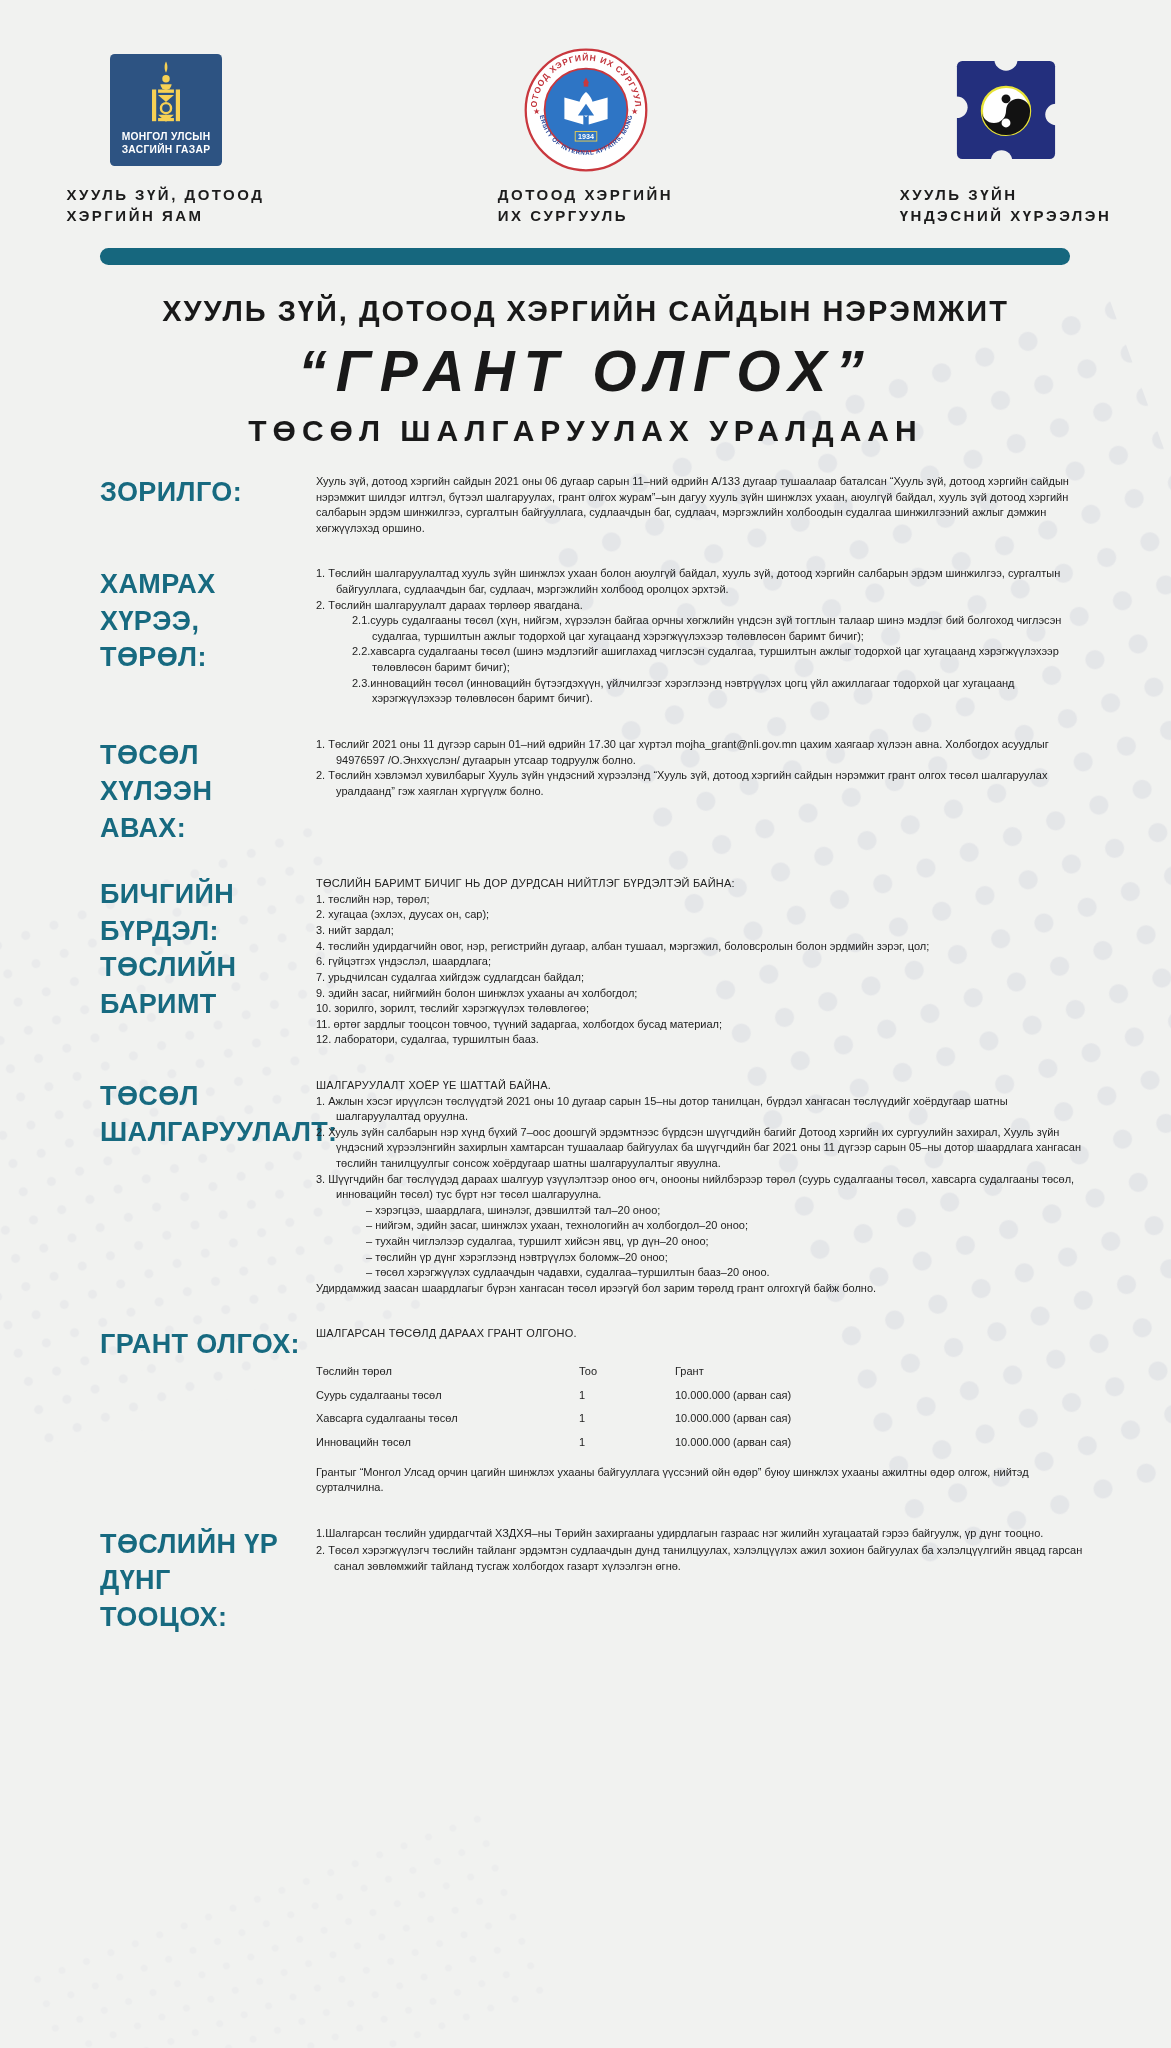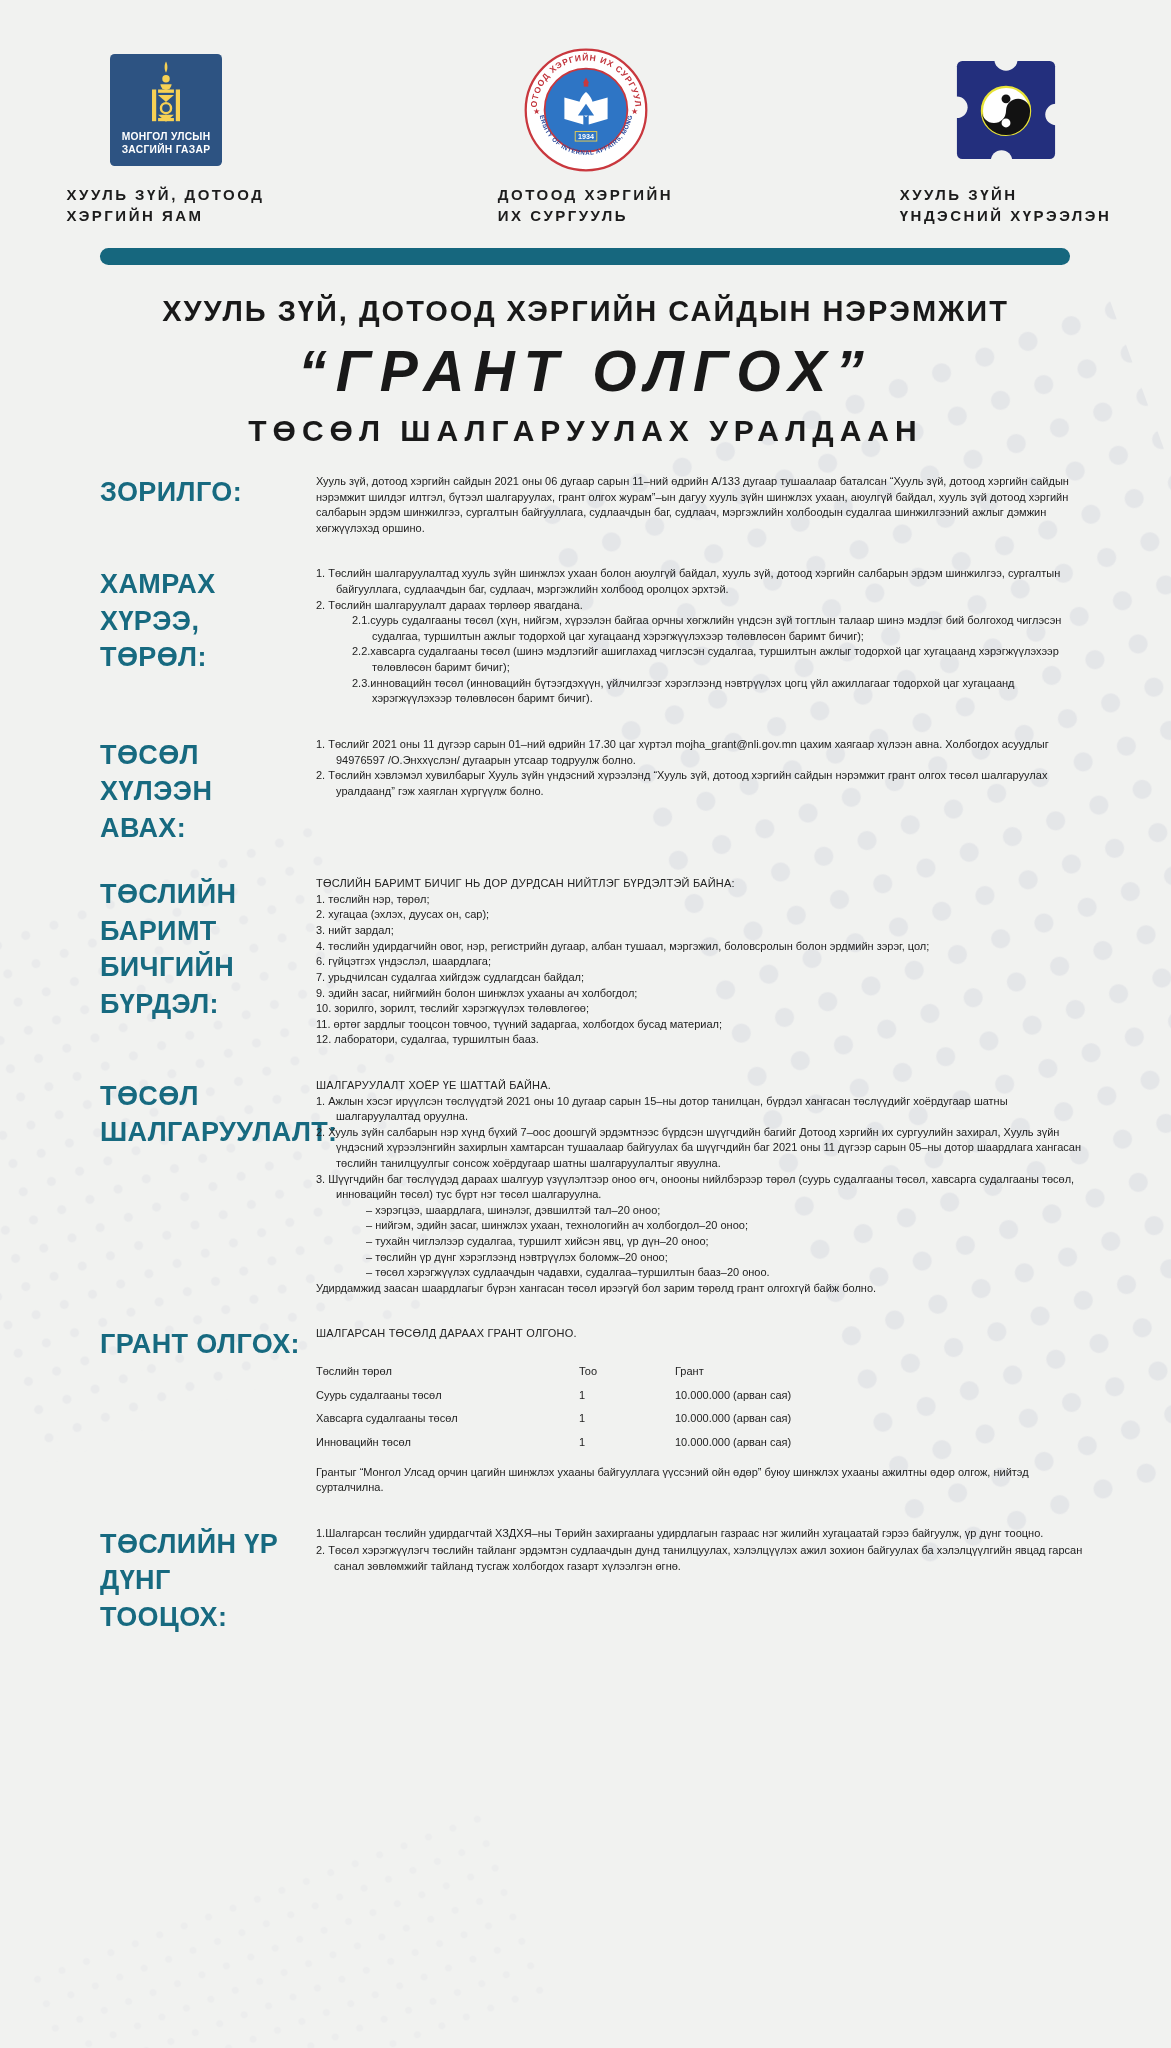--- a/index.html
+++ b/index.html
@@ -215,22 +215,22 @@
           <div>ХҮЛЭЭН АВАХ:</div>
         </div>
         <div class="sec-body">
           <div class="li">1. Төслийг 2021 оны 11 дүгээр сарын 01–ний өдрийн 17.30 цаг хүртэл mojha_grant@nli.gov.mn цахим хаягаар хүлээн авна. Холбогдох асуудлыг 94976597 /О.Энххүслэн/ дугаарын утсаар тодруулж болно.</div>
           <div class="li">2. Төслийн хэвлэмэл хувилбарыг Хууль зүйн үндэсний хүрээлэнд “Хууль зүй, дотоод хэргийн сайдын нэрэмжит грант олгох төсөл шалгаруулах уралдаанд” гэж хаяглан хүргүүлж болно.</div>
         </div>
       </div>
 
       <div class="sec">
         <div class="sec-label">
+          <div>БИЧГИЙН БҮРДЭЛ:</div>
           <div>ТӨСЛИЙН БАРИМТ</div>
-          <div>БИЧГИЙН БҮРДЭЛ:</div>
         </div>
         <div class="sec-body">
           <div class="upper">ТӨСЛИЙН БАРИМТ БИЧИГ НЬ ДОР ДУРДСАН НИЙТЛЭГ БҮРДЭЛТЭЙ БАЙНА:</div>
           <div class="li">1. төслийн нэр, төрөл;</div>
           <div class="li">2. хугацаа (эхлэх, дуусах он, сар);</div>
           <div class="li">3. нийт зардал;</div>
           <div class="li">4. төслийн удирдагчийн овог, нэр, регистрийн дугаар, албан тушаал, мэргэжил, боловсролын болон эрдмийн зэрэг, цол;</div>
           <div class="li">6. гүйцэтгэх үндэслэл, шаардлага;</div>
           <div class="li">7. урьдчилсан судалгаа хийгдэж судлагдсан байдал;</div>
           <div class="li">9. эдийн засаг, нийгмийн болон шинжлэх ухааны ач холбогдол;</div>

